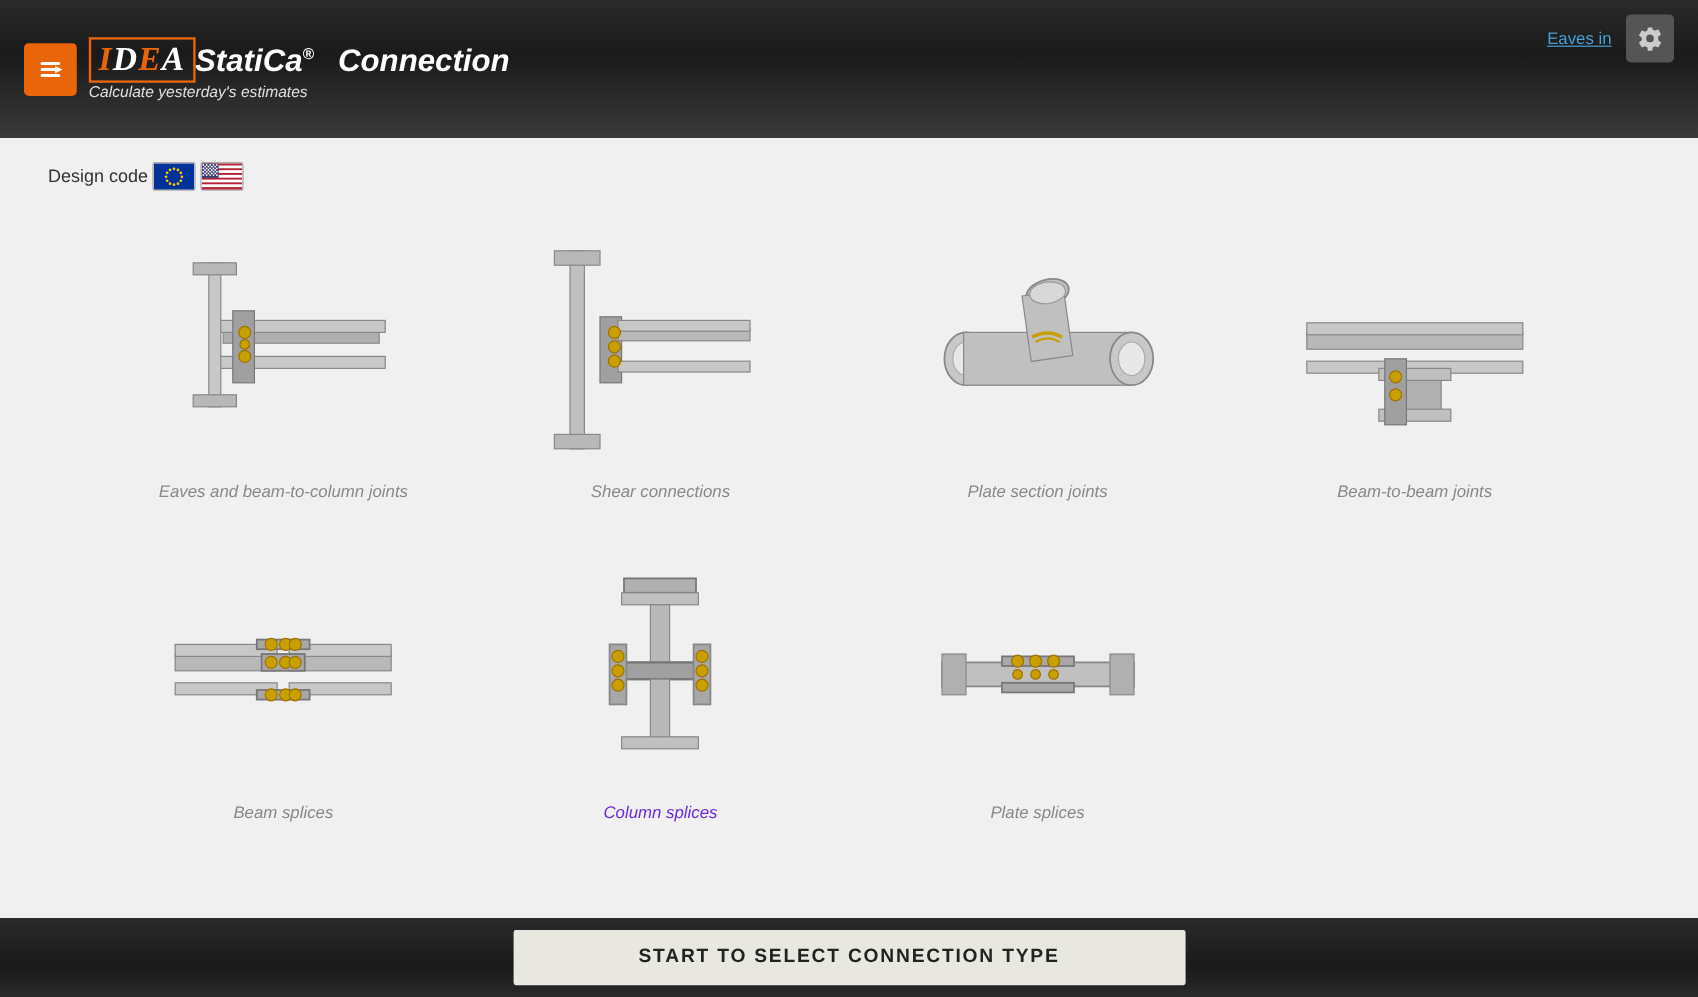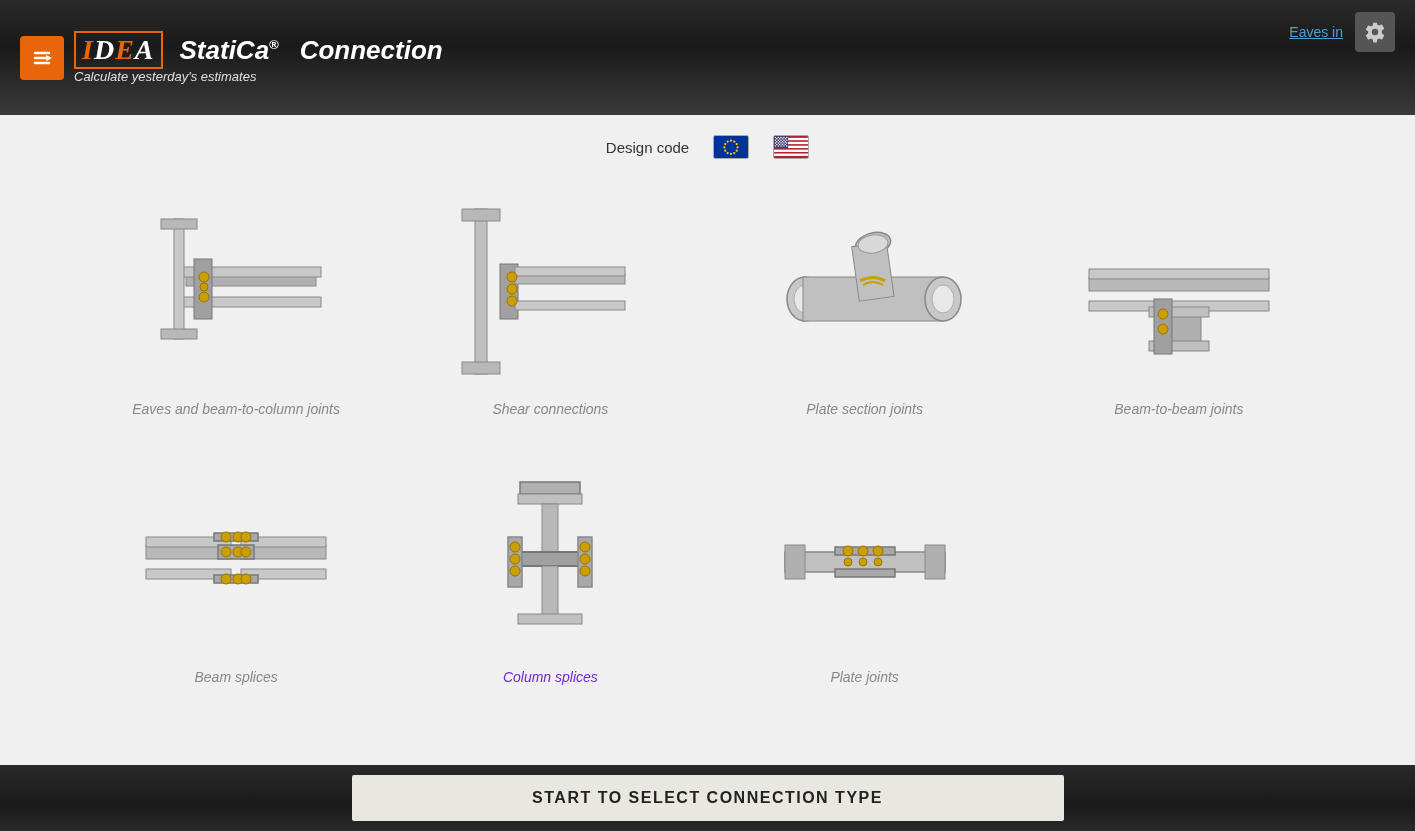--- a/index.html
+++ b/index.html
@@ -31,21 +31,21 @@
       justify-content: center;
     }
     .menu-btn svg { width: 20px; height: 20px; }
     .logo-area {
       display: flex;
       flex-direction: column;
     }
     .logo-text {
       display: flex;
       align-items: center;
-      gap: 17px;
+      gap: 0;
       text-align: center;
     }
     .idea-logo {
       font-style: italic;
       font-weight: bold;
       font-size: 28px;
       color: #fff;
       letter-spacing: 1px;
       border: 2px solid #e8650a;
       padding: 1px 6px;
@@ -55,21 +55,21 @@
     .logo-subtitle {
       font-size: 13px;
       color: #e0e0e0;
       font-style: italic;
       font-weight: normal;
     }
     .connection-text {
       font-size: 26px;
       font-weight: bold;
       color: #fff;
-      margin-left: 4px;
+      margin-left: 20px;
       font-style: italic;
     }
     .header-right {
       position: absolute;
       right: 20px;
       top: 12px;
       display: flex;
       align-items: center;
       gap: 12px;
     }
@@ -97,23 +97,23 @@
 
     
     .main-content {
       background: #f0f0f0;
       min-height: 650px;
       padding: 20px 40px 20px;
     }
 
     .design-code-row {
       display: flex;
-      justify-content: center;
-      align-items: center;
-      gap: 24px;
+      justify-content: flex-start;
+      align-items: center;
+      gap: 4px;
       margin-bottom: 20px;
     }
     .design-code-label {
       font-size: 15px;
       color: #333;
     }
     .flag-btn {
       width: 36px;
       height: 24px;
       cursor: pointer;
@@ -178,21 +178,21 @@
       background: #e8e8e0;
       border: none;
       padding: 14px 60px;
       font-size: 16px;
       font-weight: bold;
       letter-spacing: 1.5px;
       cursor: pointer;
       color: #222;
       text-transform: uppercase;
       border-radius: 2px;
-      width: 712px;
+      width: 560px;
       text-align: center;
     }
   </style>
 </head>
 <body>
 
 <div class="header">
   <div class="header-left">
     <button class="menu-btn">
       <svg viewBox="0 0 20 20" fill="white">
@@ -465,21 +465,21 @@
 
           <circle cx="93" cy="94" r="5" fill="#c8a000" stroke="#a07000" stroke-width="1"></circle>
           <circle cx="108" cy="94" r="5" fill="#c8a000" stroke="#a07000" stroke-width="1"></circle>
           <circle cx="123" cy="94" r="5" fill="#c8a000" stroke="#a07000" stroke-width="1"></circle>
 
           <circle cx="93" cy="105" r="4" fill="#c8a000" stroke="#a07000" stroke-width="1"></circle>
           <circle cx="108" cy="105" r="4" fill="#c8a000" stroke="#a07000" stroke-width="1"></circle>
           <circle cx="123" cy="105" r="4" fill="#c8a000" stroke="#a07000" stroke-width="1"></circle>
         </svg>
       </div>
-      <div class="connection-label">Plate joints</div>
+      <div class="connection-label">Plate splices</div>
     </div>
 
   </div>
 </div>
 
 <div class="footer">
   <button class="footer-btn">START TO SELECT CONNECTION TYPE</button>
 </div>
 
 </body></html>

